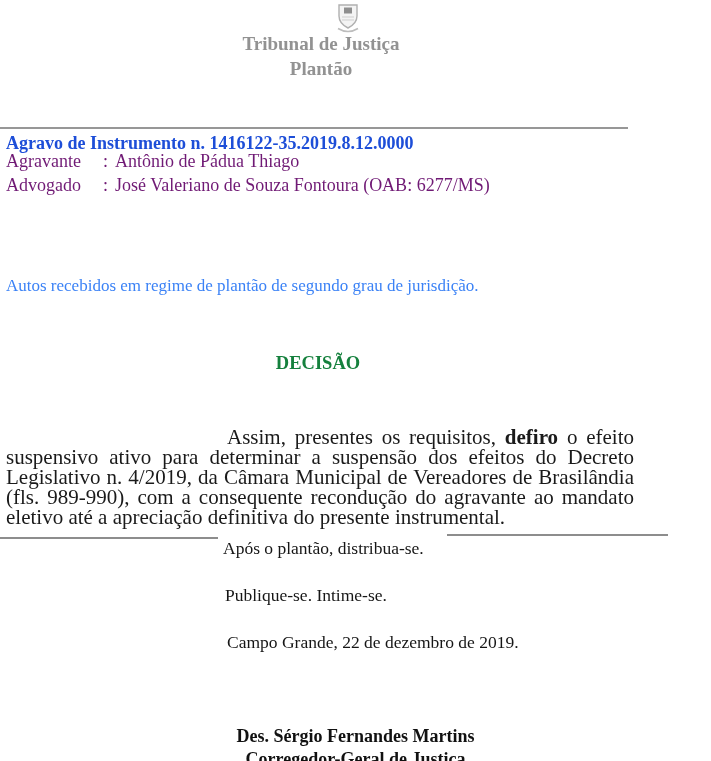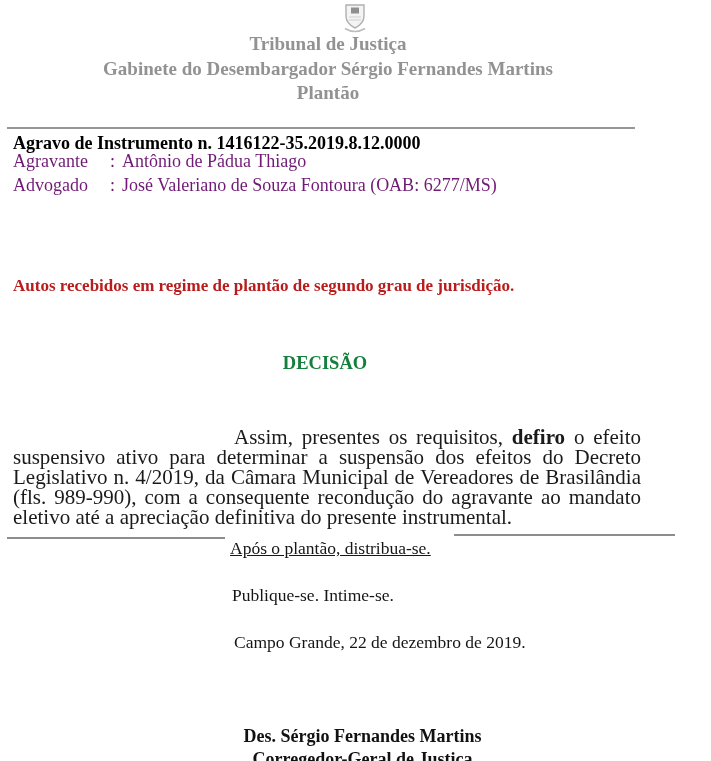--- a/index.html
+++ b/index.html
@@ -6,21 +6,20 @@
   body {
     width: 711px; height: 761px;
     background: #ffffff;
     font-family: "Liberation Serif", "DejaVu Serif", serif;
     overflow: hidden;
   }
   .page {
     position: relative;
     width: 575px; height: 761px;
     background: #ffffff;
-    margin-left: 7px;
   }
   .abs { position: absolute; }
 
   
   .crest { left: 332px; top: 2px; width: 32px; height: 32px; }
   .header-block {
     left: 0; top: 32px; width: 642px;
     text-align: center;
     font-weight: bold;
     font-size: 19px;
@@ -32,36 +31,36 @@
   .rule { background: #979797; height: 2px; }
   .rule-top    { left: 0;   top: 127px; width: 628px; }
   .rule-brk-l  { left: 0;   top: 537px; width: 218px; background:#8d8d8d; }
   .rule-brk-r  { left: 447px; top: 534px; width: 221px; background:#8d8d8d; }
 
   
   .case-heading {
     left: 6px; top: 133px;
     font-weight: bold;
     font-size: 18px;
-    color: #000000;
+    color: #1d4ed8;
   }
   .parties {
     left: 6px; top: 150px; width: 626px;
     font-size: 18px;
     line-height: 23.6px;
     color: #701a75;
   }
   .party-label { display: inline-block; width: 97px; }
   .party-sep { margin-right: 7px; }
 
   .receipt-note {
     left: 6px; top: 276px;
-    font-weight: bold;
+    font-weight: normal;
     font-size: 17px;
-    color: #b91c1c;
+    color: #3b82f6;
   }
 
   .decision-title-wrap {
     left: 0; top: 353px; width: 636px;
     text-align: center;
   }
   .decision-title {
     font-weight: bold;
     font-size: 18.5px;
     color: #15803d;
@@ -75,21 +74,21 @@
     line-height: 20px;
     color: #1a1a1a;
   }
   .decision-body b { font-weight: bold; }
 
   .closing {
     font-size: 17.5px;
     color: #161616;
     white-space: nowrap;
   }
-  .closing-1 { left: 223px; top: 538px; text-decoration: underline; }
+  .closing-1 { left: 223px; top: 538px; }
   .closing-2 { left: 225px; top: 585px; }
   .closing-3 { left: 227px; top: 632px; }
 
   .signature-block {
     left: 0; top: 725px; width: 711px;
     text-align: center;
     font-weight: bold;
     font-size: 18px;
     line-height: 23px;
     color: #111111;
@@ -104,21 +103,20 @@
     <svg width="32" height="32" viewBox="0 0 32 32">
       <path d="M7 3 h18 v11 c0 6 -4 9.5 -9 12 c-5 -2.5 -9 -6 -9 -12 z" fill="#f4f4f4" stroke="#b0b0b0" stroke-width="1.4"></path>
       <rect x="12" y="5.5" width="8" height="6" fill="#8f8f8f"></rect>
       <path d="M10 15 h12 M10 18 h12" stroke="#cfcfcf" stroke-width="1" fill="none"></path>
       <path d="M6 26.5 q10 6 20 0" stroke="#bdbdbd" stroke-width="1.6" fill="none"></path>
     </svg>
   </div>
 
   <div class="abs header-block">
     <div>Tribunal de Justiça</div>
-    <div>Gabinete do Desembargador Sérgio Fernandes Martins</div>
     <div>Plantão</div>
   </div>
 
   <div class="abs rule rule-top"></div>
 
   <div class="abs case-heading">Agravo de Instrumento n. 1416122-35.2019.8.12.0000</div>
 
   <div class="abs parties">
     <div>
       <span class="party-label">Agravante</span><span class="party-sep">:</span><span>Antônio de Pádua Thiago</span>

